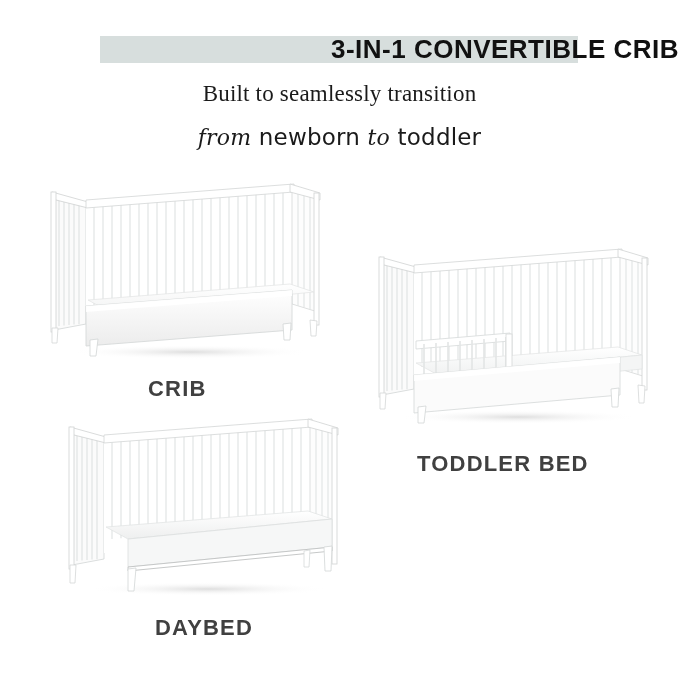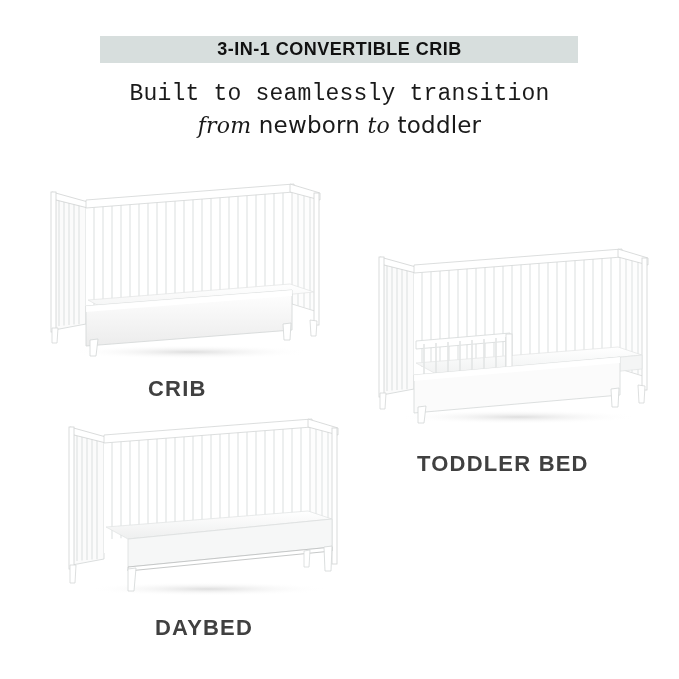--- a/index.html
+++ b/index.html
@@ -17,44 +17,45 @@
     text-align:center;
   }
   .title-band{
     position:absolute;left:100px;top:6px;width:478px;height:27px;
     background:#d7dedd;
   }
   .title-text{
     position:relative;
     font-family:"Liberation Sans", sans-serif;
     font-weight:bold;
-    font-size:18px;
+    font-size:26px;
     letter-spacing:.5px;
     color:#111111;
     line-height:38px;
+    text-align:right;
   }
   .subtitle{
     position:absolute;left:0;top:80px;width:679px;
     text-align:center;
     color:#1a1a1a;
   }
   .sub-line1{
-    font-family:Liberation Mono, monospace;
+    font-family:Liberation Serif, serif;
     font-size:23px;
     font-weight:400;
     letter-spacing:.2px;
     line-height:28px;
   }
   .sub-line2{
     font-family:"DejaVu Sans", sans-serif;
     font-size:23px;
     font-weight:400;
     letter-spacing:.2px;
     line-height:30px;
-    margin-top:2px;
+    margin-top:14px;
   }
   .script{
     font-family:"DejaVu Serif", serif;
     font-style:italic;
     font-size:22px;
   }
 
   
   .lbl{
     position:absolute;

